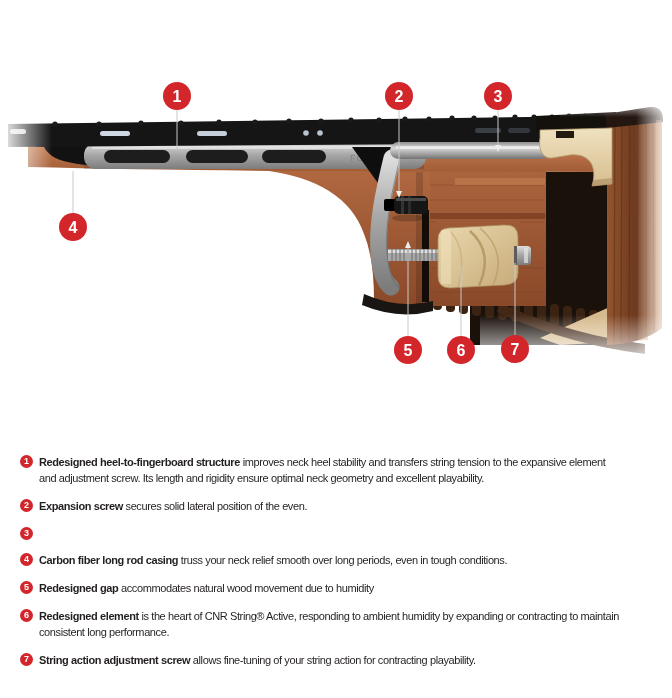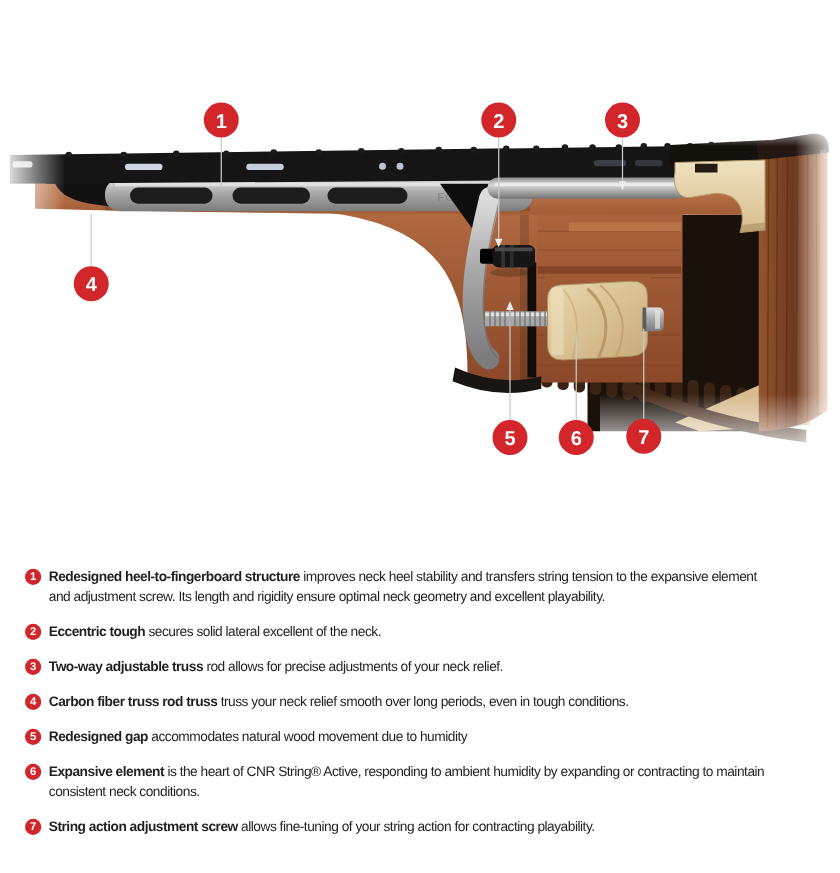--- a/index.html
+++ b/index.html
@@ -300,50 +300,47 @@
       <span class="bullet">1</span>
       <p class="txt">
           <span class="l1"><b>Redesigned heel-to-fingerboard structure</b><span> improves neck heel stability and transfers string tension to the expansive element</span></span>
           <span class="l2">and adjustment screw. Its length and rigidity ensure optimal neck geometry and excellent playability.</span>
         </p>
     </div>
 
     <div class="item">
       <span class="bullet">2</span>
       <p class="txt">
-          <span class="l1"><b>Eccentric tough</b><span> secures solid lateral excellent of the neck.</span></span>
+          <span class="l1"><b>Expansion screw</b><span> secures solid lateral position of the even.</span></span>
         </p>
     </div>
 
     <div class="item">
       <span class="bullet">3</span>
-      <p class="txt">
-          <span class="l1"><b>Two-way adjustable truss</b><span> rod allows for precise adjustments of your neck relief.</span></span>
-        </p>
     </div>
 
     <div class="item">
       <span class="bullet">4</span>
       <p class="txt">
-          <span class="l1"><b>Carbon fiber truss rod truss</b><span> truss your neck relief smooth over long periods, even in tough conditions.</span></span>
+          <span class="l1"><b>Carbon fiber long rod casing</b><span> truss your neck relief smooth over long periods, even in tough conditions.</span></span>
         </p>
     </div>
 
     <div class="item">
       <span class="bullet">5</span>
       <p class="txt">
           <span class="l1"><b>Redesigned gap</b><span> accommodates natural wood movement due to humidity</span></span>
         </p>
     </div>
 
     <div class="item">
       <span class="bullet">6</span>
       <p class="txt">
-          <span class="l1"><b>Expansive element</b><span> is the heart of CNR String® Active, responding to ambient humidity by expanding or contracting to maintain</span></span>
-          <span class="l2">consistent neck conditions.</span>
+          <span class="l1"><b>Redesigned element</b><span> is the heart of CNR String® Active, responding to ambient humidity by expanding or contracting to maintain</span></span>
+          <span class="l2">consistent long performance.</span>
         </p>
     </div>
 
     <div class="item">
       <span class="bullet">7</span>
       <p class="txt">
           <span class="l1"><b>String action adjustment screw</b><span> allows fine-tuning of your string action for contracting playability.</span></span>
         </p>
     </div>
 

